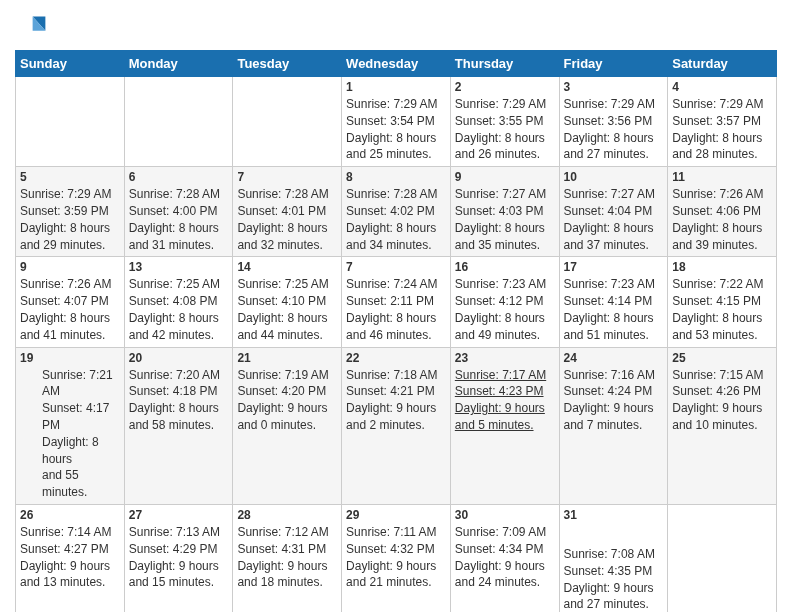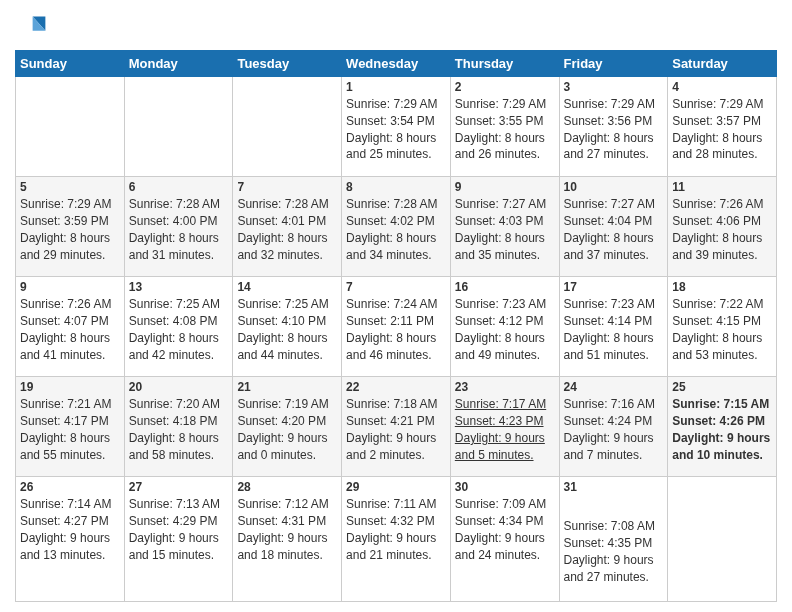--- a/index.html
+++ b/index.html
@@ -271,21 +271,21 @@
             <span class="day-number">18</span>
             <div class="day-info" style="white-space: pre-line;">Sunrise: 7:22 AM
 Sunset: 4:15 PM
 Daylight: 8 hours
 and 53 minutes.</div>
           </td>
         </tr>
         <tr>
           <td>
             <span class="day-number">19</span>
-            <div class="day-info" style="white-space: pre-line;">Sunrise: 7:21 AM
+            <div class="day-info" style="white-space: pre-line; margin-left: 22px;">Sunrise: 7:21 AM
 Sunset: 4:17 PM
 Daylight: 8 hours
 and 55 minutes.</div>
           </td>
           <td>
             <span class="day-number">20</span>
             <div class="day-info" style="white-space: pre-line;">Sunrise: 7:20 AM
 Sunset: 4:18 PM
 Daylight: 8 hours
 and 58 minutes.</div>
@@ -313,21 +313,21 @@
           </td>
           <td>
             <span class="day-number">24</span>
             <div class="day-info" style="white-space: pre-line;">Sunrise: 7:16 AM
 Sunset: 4:24 PM
 Daylight: 9 hours
 and 7 minutes.</div>
           </td>
           <td>
             <span class="day-number">25</span>
-            <div class="day-info" style="white-space: pre-line; font-weight: bold;">Sunrise: 7:15 AM
+            <div class="day-info" style="white-space: pre-line;">Sunrise: 7:15 AM
 Sunset: 4:26 PM
 Daylight: 9 hours
 and 10 minutes.</div>
           </td>
         </tr>
         <tr>
           <td>
             <span class="day-number">26</span>
             <div class="day-info" style="white-space: pre-line;">Sunrise: 7:14 AM
 Sunset: 4:27 PM

